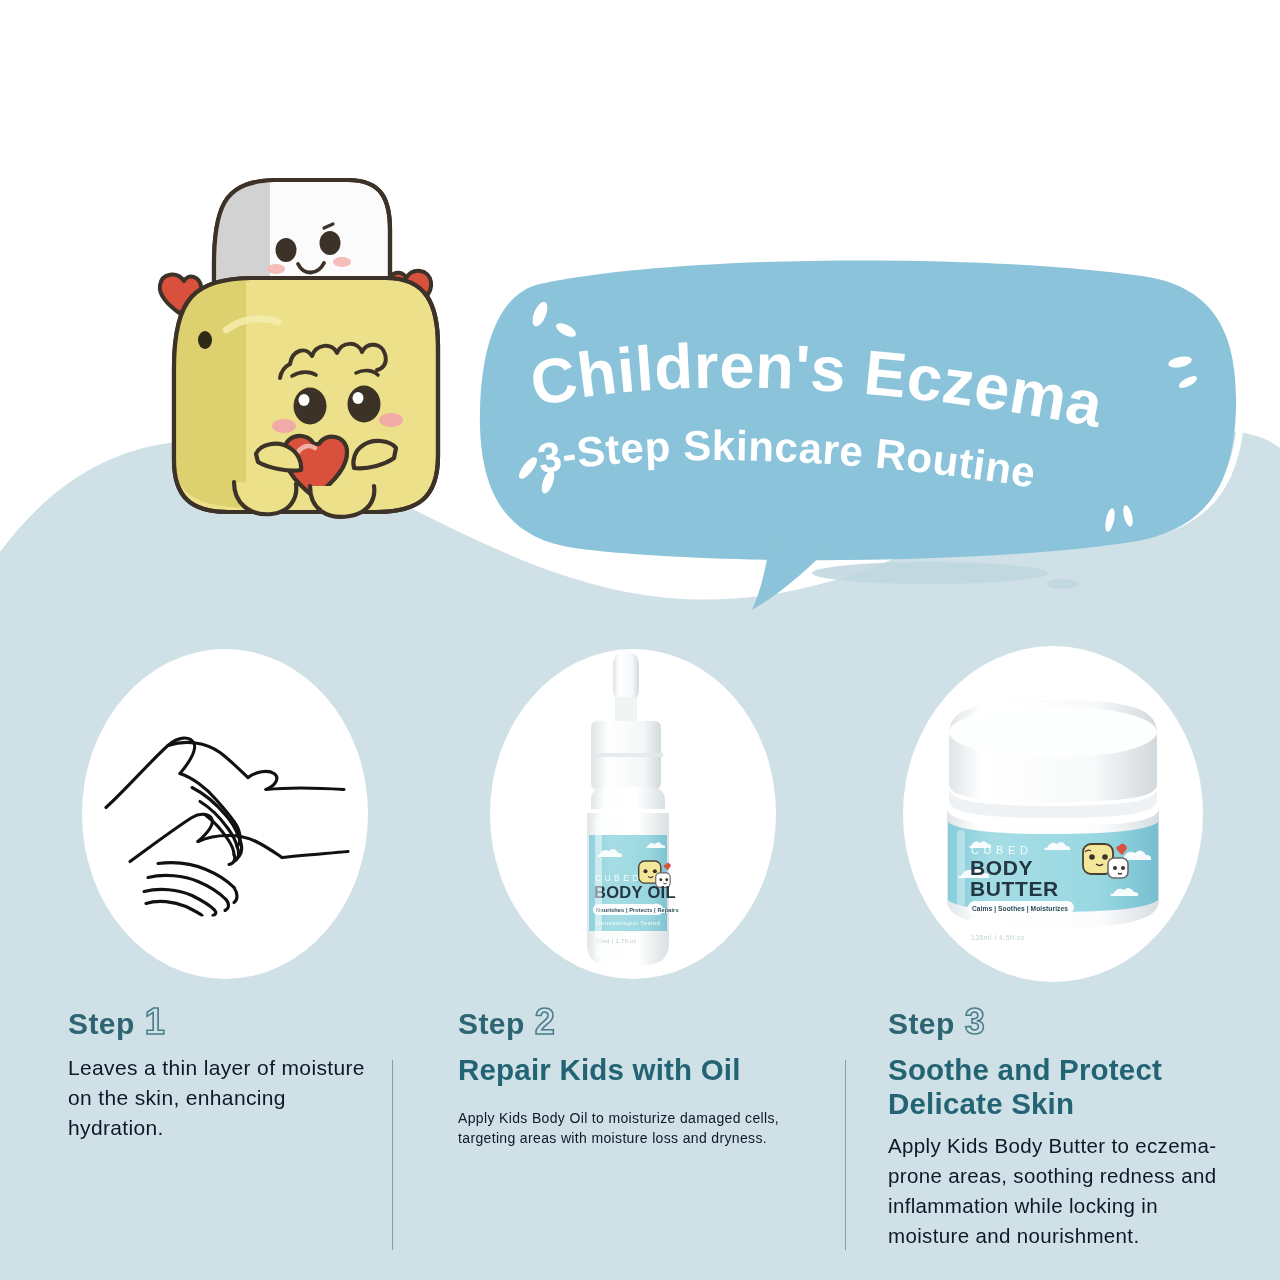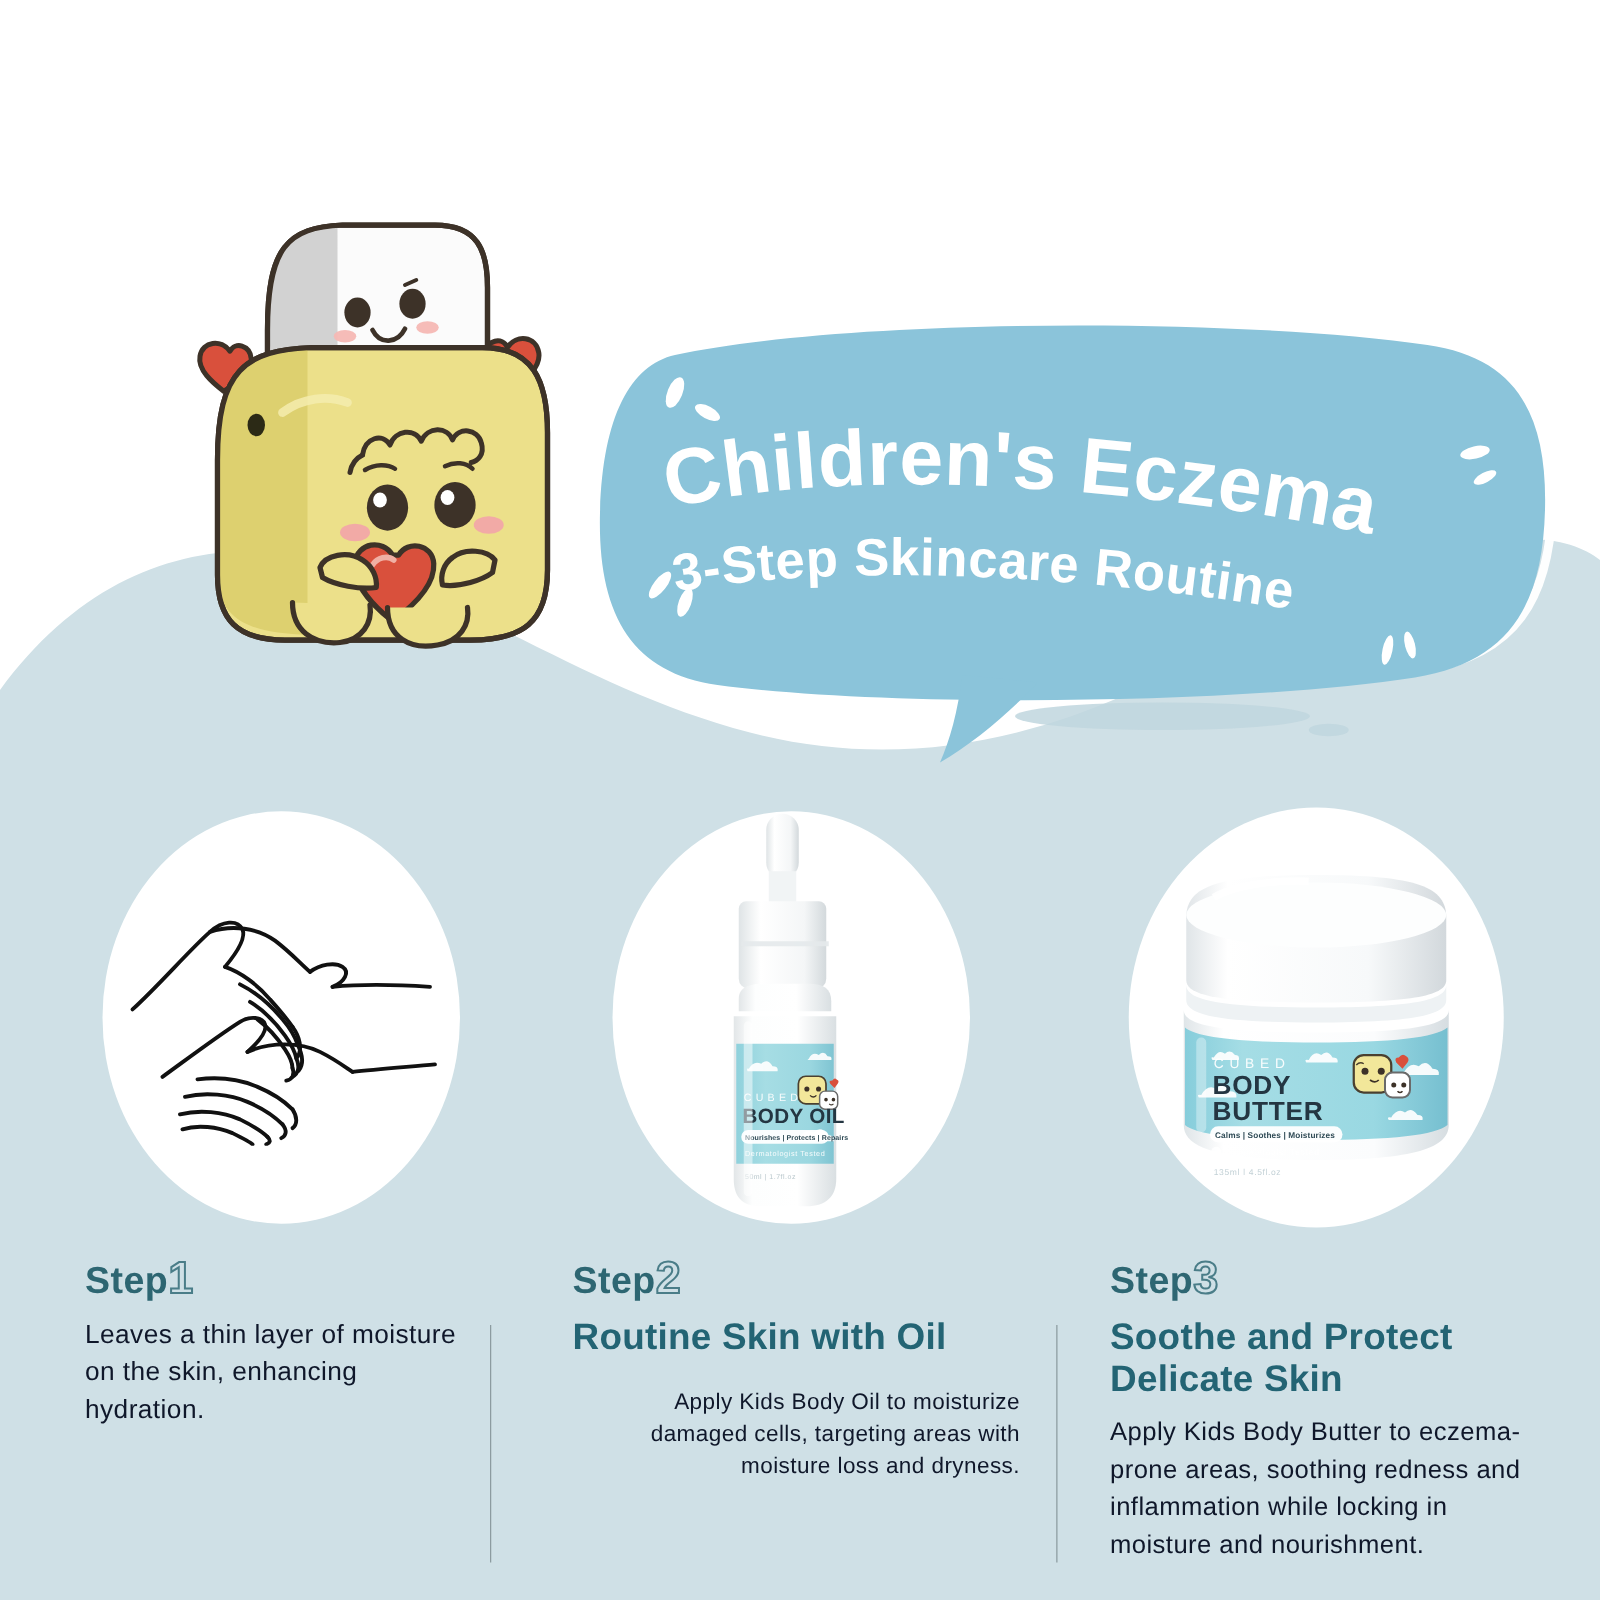--- a/index.html
+++ b/index.html
@@ -55,42 +55,42 @@
   #circle-3 { width:300px; height:336px; }
 
   
   #steps { position:absolute; left:0; top:1004px; width:1280px; height:276px; }
   .step-col { position:absolute; top:0; }
   #step-col-1 { left:68px;  width:310px; }
   #step-col-2 { left:458px; width:358px; }
   #step-col-3 { left:888px; width:340px; }
 
   .step-kicker {
-    display:flex; align-items:baseline; 
+    display:flex; align-items:baseline; gap:10px;
     color:#2d6672; font-size:30px; font-weight:bold;
     letter-spacing:0.4px; line-height:1;
     margin-bottom:13px;
   }
   .step-num-outline {
     font-size:36px; font-weight:bold; line-height:1;
     color:transparent;
     -webkit-text-stroke:1.6px #4a7d88;
   }
   .step-title {
     color:#236474; font-size:29.5px; font-weight:bold;
     line-height:1.16; letter-spacing:0.2px;
     margin-bottom:22px;
   }
   .step-body {
     color:#0f172a; font-size:21px; line-height:1.42;
     letter-spacing:0.35px;
   }
   #step-col-3 .step-title { margin-bottom:10px; }
   #step-col-3 .step-body { font-size:20.5px; line-height:1.45; }
-  #step-col-2 .step-body { font-size:18px;text-align:right; }
+  #step-col-2 .step-body { font-size:14px; }
 
   .vdiv { position:absolute; top:1060px; width:1px; background:#8c9ba0; }
   #vdiv-1 { left:392px; height:190px; }
   #vdiv-2 { left:845px; height:190px; }
 </style>
 </head>
 <body>
 
 <div id="bg-white"></div>
 
@@ -423,21 +423,21 @@
       <span class="step-num-outline">1</span>
     </div>
     <div class="step-body">Leaves a thin layer of moisture on the skin, enhancing hydration.</div>
   </div>
 
   <div class="step-col" id="step-col-2">
     <div class="step-kicker">
       <span>Step</span>
       <span class="step-num-outline">2</span>
     </div>
-    <div class="step-title">Routine Skin with Oil</div>
+    <div class="step-title">Repair Kids with Oil</div>
     <div class="step-body">Apply Kids Body Oil to moisturize damaged cells, targeting areas with moisture loss and dryness.</div>
   </div>
 
   <div class="step-col" id="step-col-3">
     <div class="step-kicker">
       <span>Step</span>
       <span class="step-num-outline">3</span>
     </div>
     <div class="step-title">Soothe and Protect Delicate Skin</div>
     <div class="step-body">Apply Kids Body Butter to eczema-prone areas, soothing redness and inflammation while locking in moisture and nourishment.</div>

